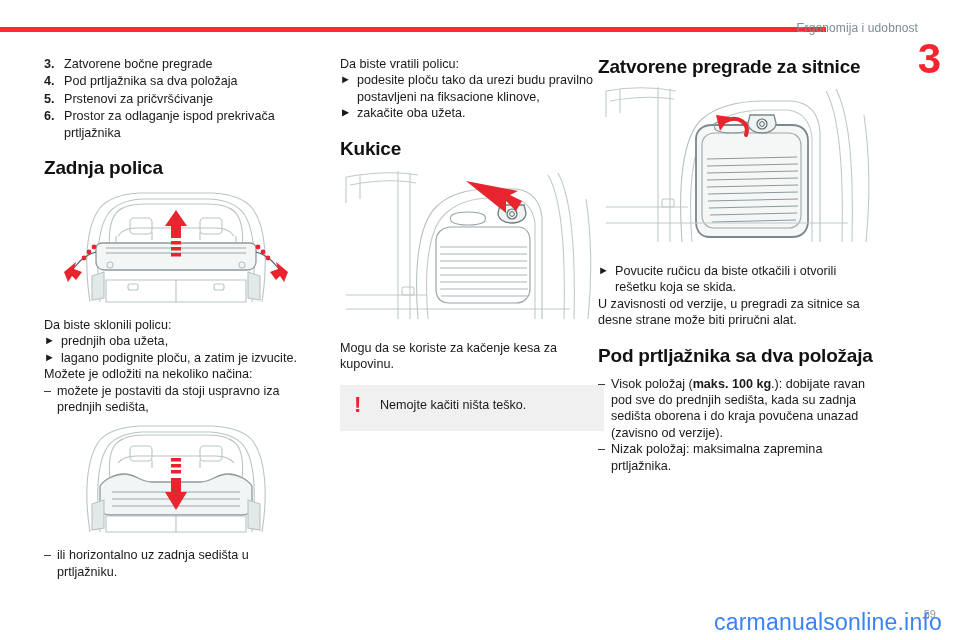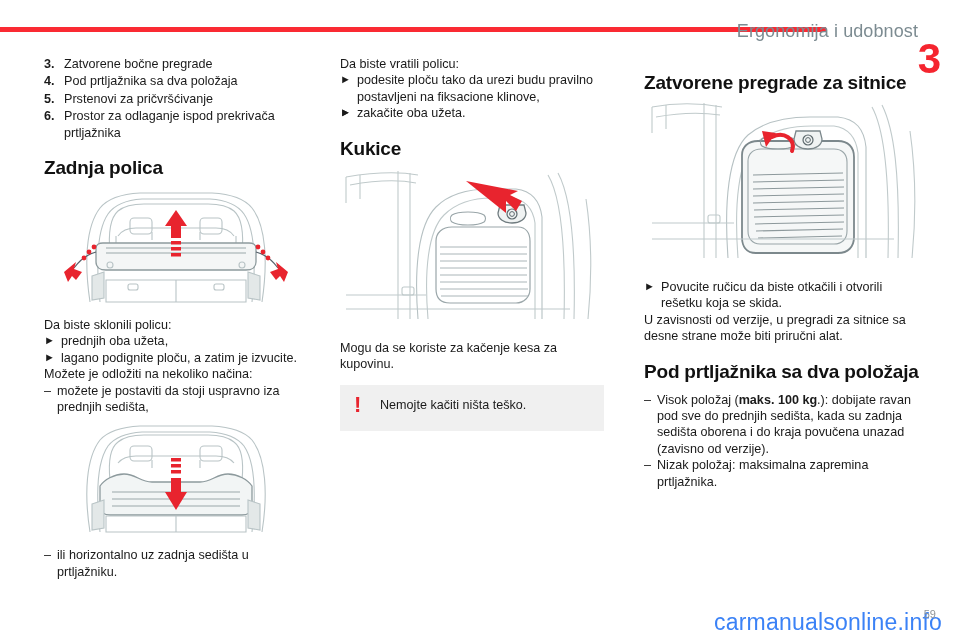--- a/index.html
+++ b/index.html
@@ -17,21 +17,21 @@
     width: 960px;
     height: 640px;
     background: #ffffff;
   }
 
   
   .header-title {
     position: absolute;
     top: 21px;
     right: 42px;
-    font-size: 18px;
+    font-size: 12px;
     color: #7c8b91;
     letter-spacing: .1px;
     text-align: center;
   }
 
   .red-rule {
     position: absolute;
     top: 27px;
     left: 0;
     width: 826px;
@@ -54,21 +54,21 @@
   .col {
     position: absolute;
     top: 56px;
     width: 264px;
     font-size: 12.6px;
     line-height: 16.4px;
     color: #1a1a1a;
   }
   .col-left   { left: 44px; }
   .col-mid    { left: 340px; }
-  .col-right  { left: 644px; width: 282px; margin-top: 16px; }
+  .col-right  { left: 598px; width: 282px; }
 
   h2.section {
     font-size: 19px;
     font-weight: bold;
     color: #111;
     line-height: 22px;
     margin: 16px 0 9px 0;
     letter-spacing: -.2px;
   }
   h2.section.first { margin-top: 0; }

